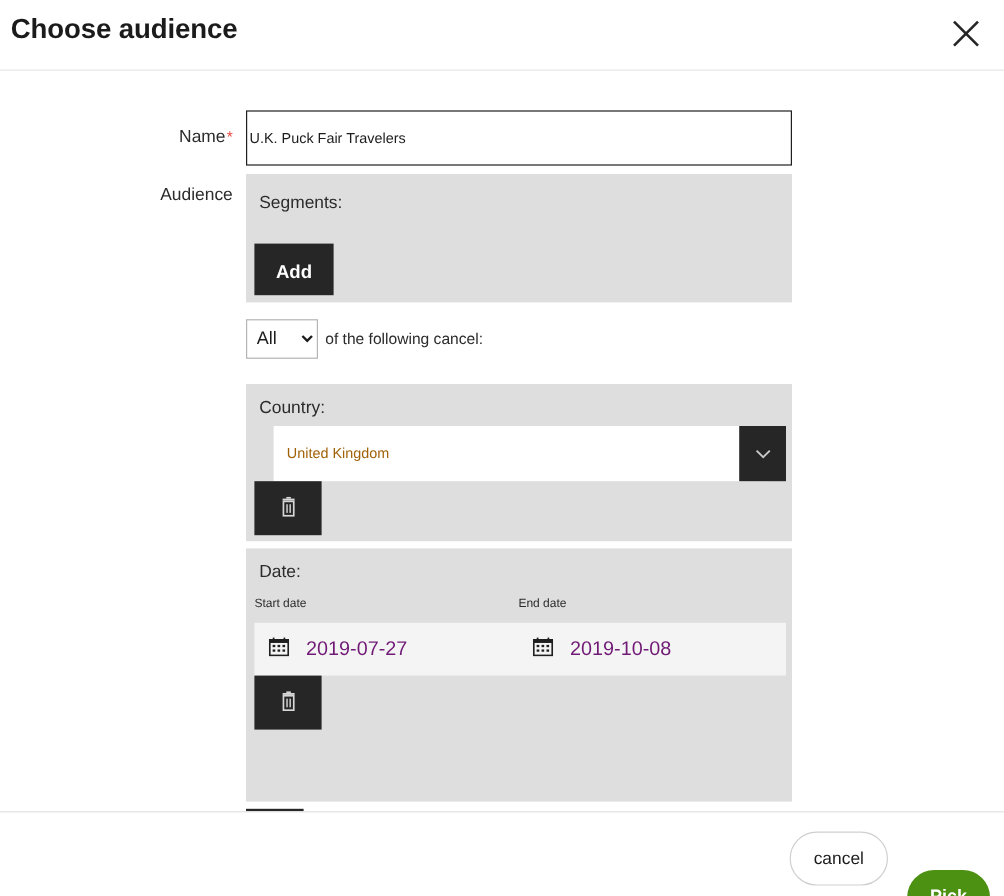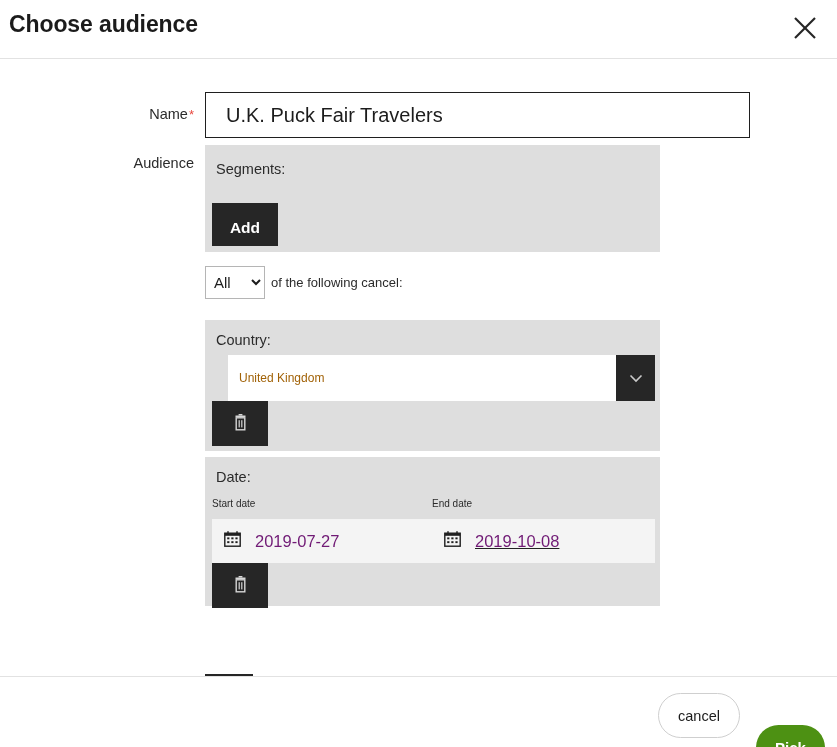--- a/index.html
+++ b/index.html
@@ -83,29 +83,29 @@
     vertical-align: baseline;
   }
 
   
   .name-row { top: 33px; height: 46px; }
   .name-label-wrap { left: 34px; top: 14px; }
   .name-input {
     position: absolute;
     left: 205px;
     top: 0;
-    width: 545px;
+    width: 455px;
     height: 46px;
     box-sizing: border-box;
     border: 1px solid #1f1f1f;
     background: #ffffff;
     font-family: "Liberation Sans", sans-serif;
-    font-size: 20px;
+    font-size: 12px;
     color: #1c1c1c;
-    padding: 0 20px;
+    padding: 0 2px;
     outline: none;
     border-radius: 0;
   }
 
   
   .panel {
     position: absolute;
     background: #dedede;
     box-sizing: border-box;
   }
@@ -214,21 +214,21 @@
     align-items: center;
     justify-content: center;
   }
   .country-trash { top: 81px; }
 
   
   .date-panel {
     left: 205px;
     top: 398px;
     width: 455px;
-    height: 149px;
+    height: 211px;
   }
   .date-caption { top: 12px; }
   .date-col-head {
     position: absolute;
     font-size: 10px;
     color: #2b2b2b;
     white-space: nowrap;
     top: 41px;
   }
   .head-start { left: 7px; }
@@ -243,21 +243,21 @@
   }
   .date-cell {
     position: absolute;
     top: 0;
     height: 44px;
     display: flex;
     align-items: center;
     cursor: pointer;
   }
   .cell-start { left: 12px; }
-  .cell-end   { left: 232px; text-decoration: underline; }
+  .cell-end   { left: 232px; }
   .date-text {
     font-size: 16.5px;
     color: #701a75;
     margin-left: 14px;
     white-space: nowrap;
   }
   .date-trash { top: 106px; }
 
   
   .add-trait-btn {

